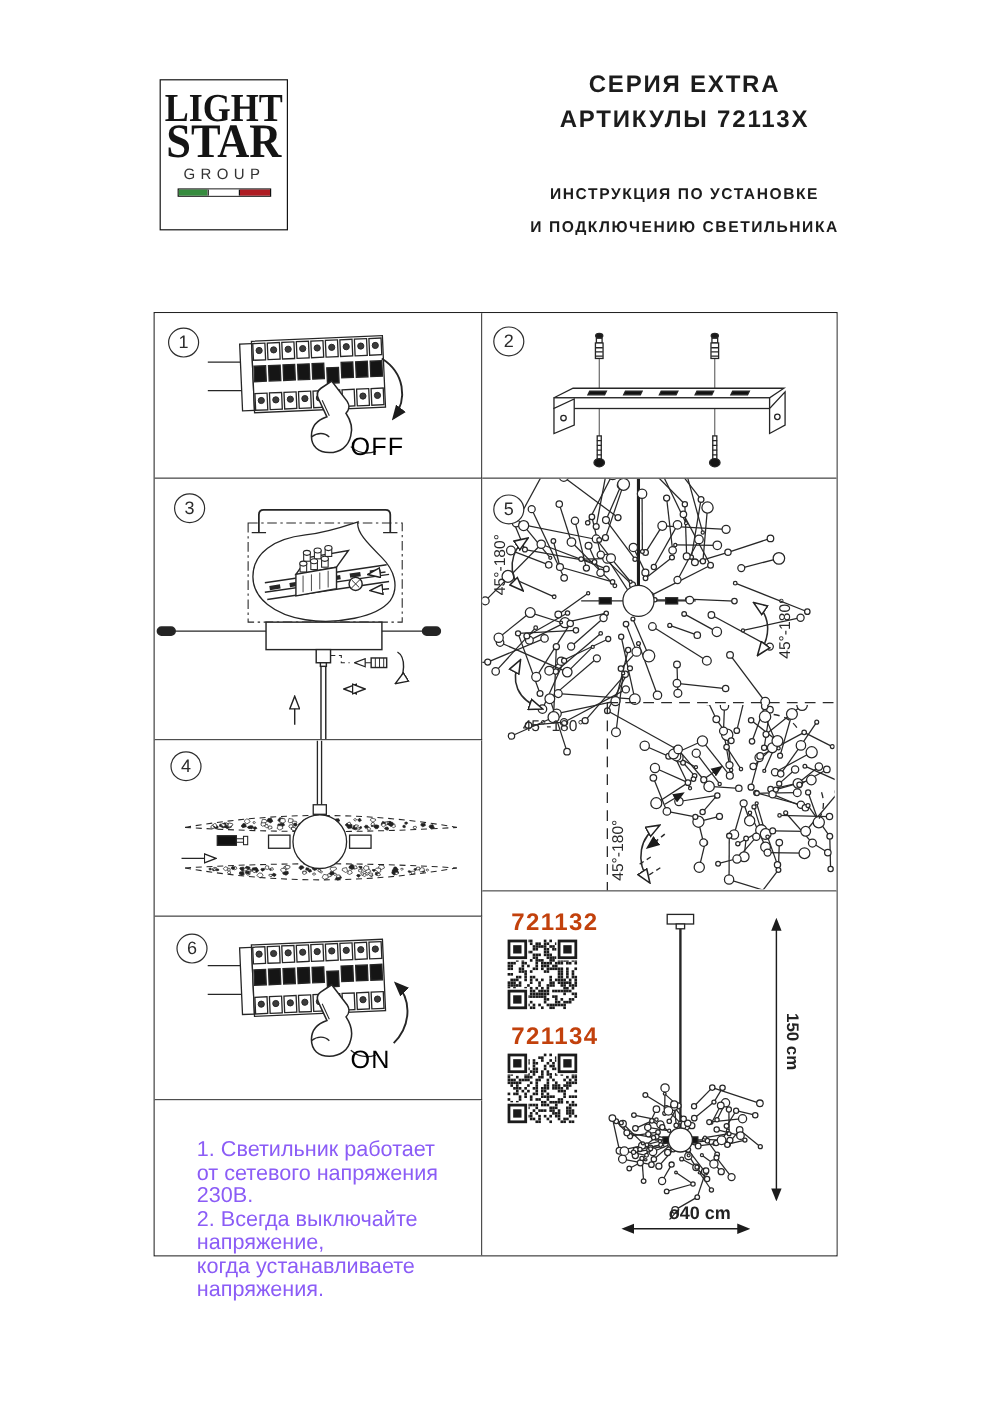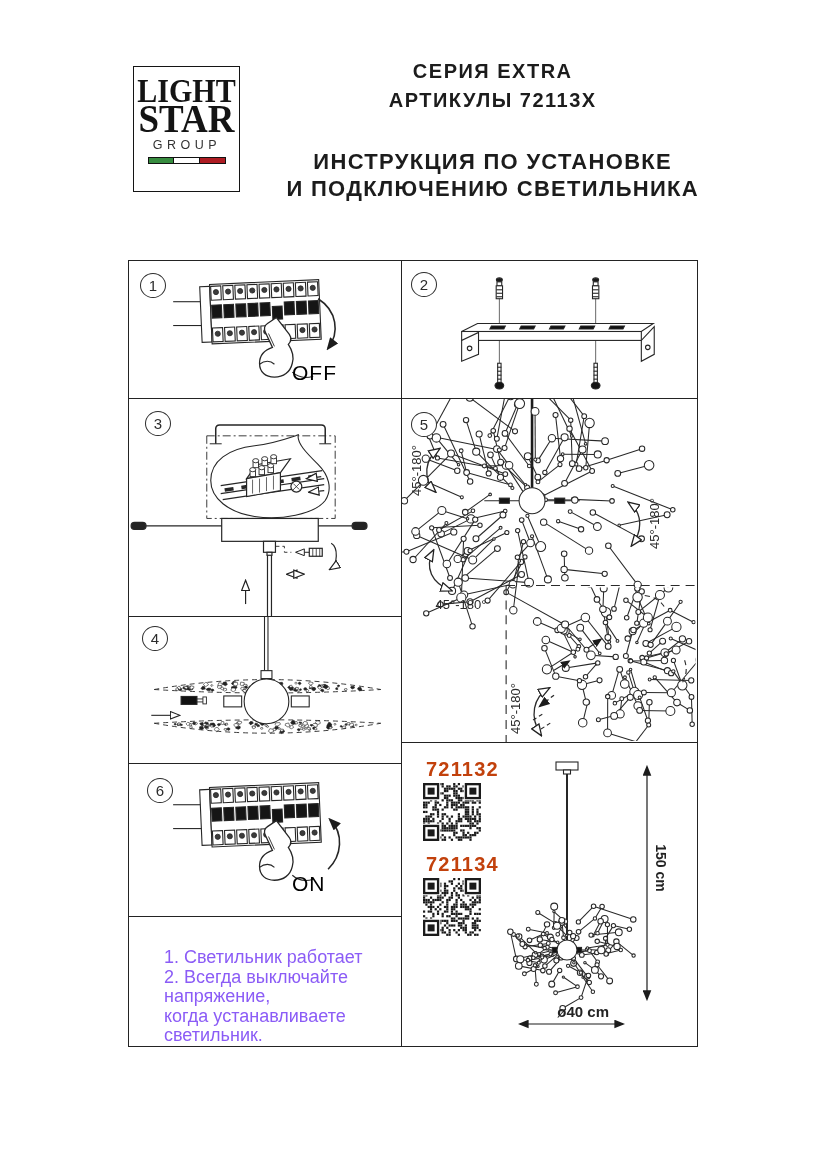--- a/index.html
+++ b/index.html
@@ -12,21 +12,21 @@
   .logo-w1{font-family:"Liberation Serif",serif;font-weight:bold;font-size:30px;line-height:25px;color:#141414;transform:scaleY(1.1)}
   .logo-w2{font-family:"Liberation Serif",serif;font-weight:bold;font-size:37px;line-height:32px;color:#141414;transform:scaleY(1.08)}
   .logo-w3{font-size:12.5px;letter-spacing:4.5px;color:#333;margin-top:3px;margin-left:1px}
   #flag{width:78px;height:7px;margin-top:5px;display:flex;border:1px solid #111}
   #flag div{flex:1;height:100%}
   .flag-mid{background:#fff;border-left:1px solid #111;border-right:1px solid #111}
 
   #head-text{position:absolute;right:127px;top:62px;text-align:center}
   .series{font-size:20px;font-weight:bold;letter-spacing:1.5px;line-height:18px;color:#1c1c1c}
   .articles{font-size:20px;font-weight:bold;letter-spacing:1.5px;line-height:18px;margin-top:11px;color:#1c1c1c}
-  .ititle{font-size:22px;font-weight:bold;letter-spacing:1.3px;line-height:18px;color:#1c1c1c}
+  .ititle{font-size:13px;font-weight:bold;letter-spacing:1.3px;line-height:18px;color:#1c1c1c}
   .it1{margin-top:44px}.it2{margin-top:9px}
 
   
   #grid{position:absolute;left:128px;top:260px;width:568px;height:785px;box-sizing:content-box;border:1.7px solid #232323;background:#fff}
   .panel{position:absolute;background:#fff}
   .b-r{border-right:1.5px solid #232323}
   .b-b{border-bottom:1.5px solid #232323}
   svg.art{position:absolute;left:0;top:0;width:100%;height:100%;display:block}
 
   .stepnum{position:absolute;width:26px;height:25px;border:1.4px solid #2c2c2c;border-radius:50%;
@@ -1055,22 +1055,23 @@
       </svg>
     <div class="stepnum" style="left:18px;top:14px">
         <span>6</span>
       </div>
     <div class="switch-label" style="left:163px;top:108px">ON</div>
   </div>
 
   <div class="panel b-r" style="left:0;top:656px;width:273px;height:129px">
     <div id="notes">
       <div>1. Светильник работает</div>
+      <div>от сетевого напряжения 230В.</div>
       <div>2. Всегда выключайте напряжение,</div>
-      <div>когда устанавливаете светильник.</div>
+      <div>когда устанавливаете напряжения.</div>
     </div>
   </div>
 
   <div class="panel" style="left:273px;top:482px;width:295px;height:303px">
     <svg class="art" id="artB" viewBox="0 0 295 303">
       <defs>
         <marker id="mbs" viewBox="0 0 10 8" refX="8" refY="4" markerWidth="9" markerHeight="7.5" orient="auto-start-reverse">
           <path d="M0,0 L10,4 L0,8 Z" fill="#1c1c1c"></path>
         </marker>
       </defs>

